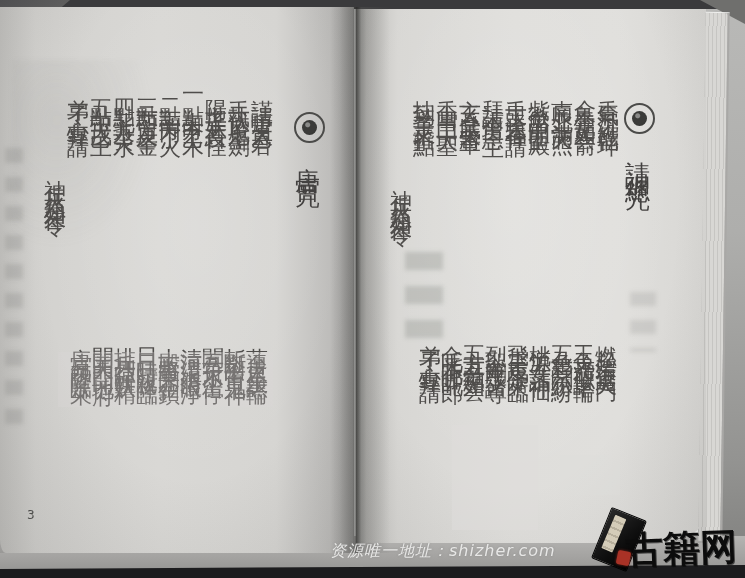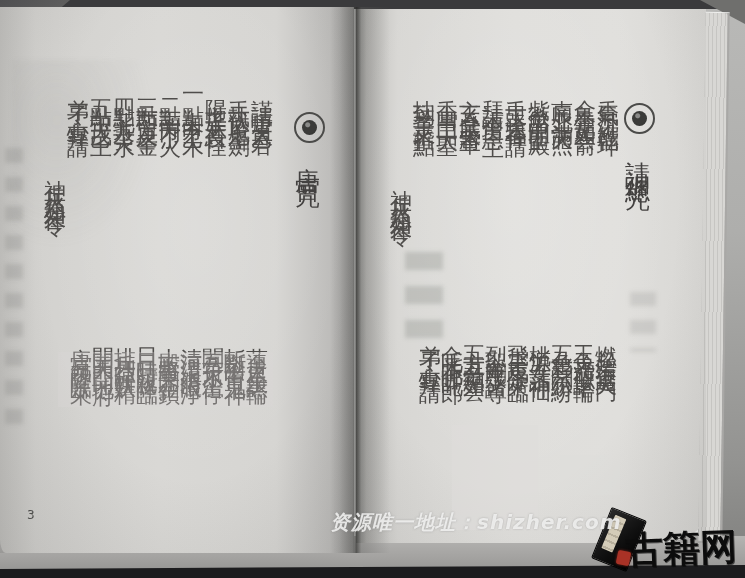--- a/index.html
+++ b/index.html
@@ -82,21 +82,21 @@
   .logo-book{position:absolute;left:600px;top:512px;width:36px;height:53px;z-index:8;
     transform:rotate(22deg);border-radius:2px;border:1px solid #000;
     background:linear-gradient(120deg,#2a2a2a 0%,#101010 55%,#000 100%);}
   .logo-book-label{position:absolute;left:5px;top:5px;width:12px;height:36px;border-radius:1px;
     background:repeating-linear-gradient(180deg,#d4ccb8 0 5px,#b7af9c 5px 7px);transform:rotate(1deg);}
   .logo-seal-red{position:absolute;left:617px;top:551px;width:13px;height:14px;z-index:8;
     background:#a93226;transform:rotate(12deg);border-radius:2px;box-shadow:0 0 3px rgba(169,50,38,.8);}
   .logo-calligraphy{position:absolute;left:626px;top:524px;z-index:9;font-size:37px;font-weight:bold;
     color:#0c0c0c;transform:rotate(-2deg);letter-spacing:0;white-space:nowrap;
     font-family:"DejaVu Serif",serif;text-shadow:1px 1px 0 rgba(12,12,12,.6);}
-  .watermark{position:absolute;left:330px;top:509px;z-index:10;font-size:20px;font-weight:bold;
+  .watermark{position:absolute;left:330px;top:541px;z-index:10;font-size:16px;font-weight:normal;
     font-style:italic;letter-spacing:1px;color:rgba(243,243,241,.88);white-space:nowrap;
     text-shadow:0 0 2px rgba(120,120,120,.5);}
 </style>
 </head>
 <body>
 
 <div class="scene">
 
   <div class="bg-right-band"></div>
   <div class="bg-top-strip"></div>

